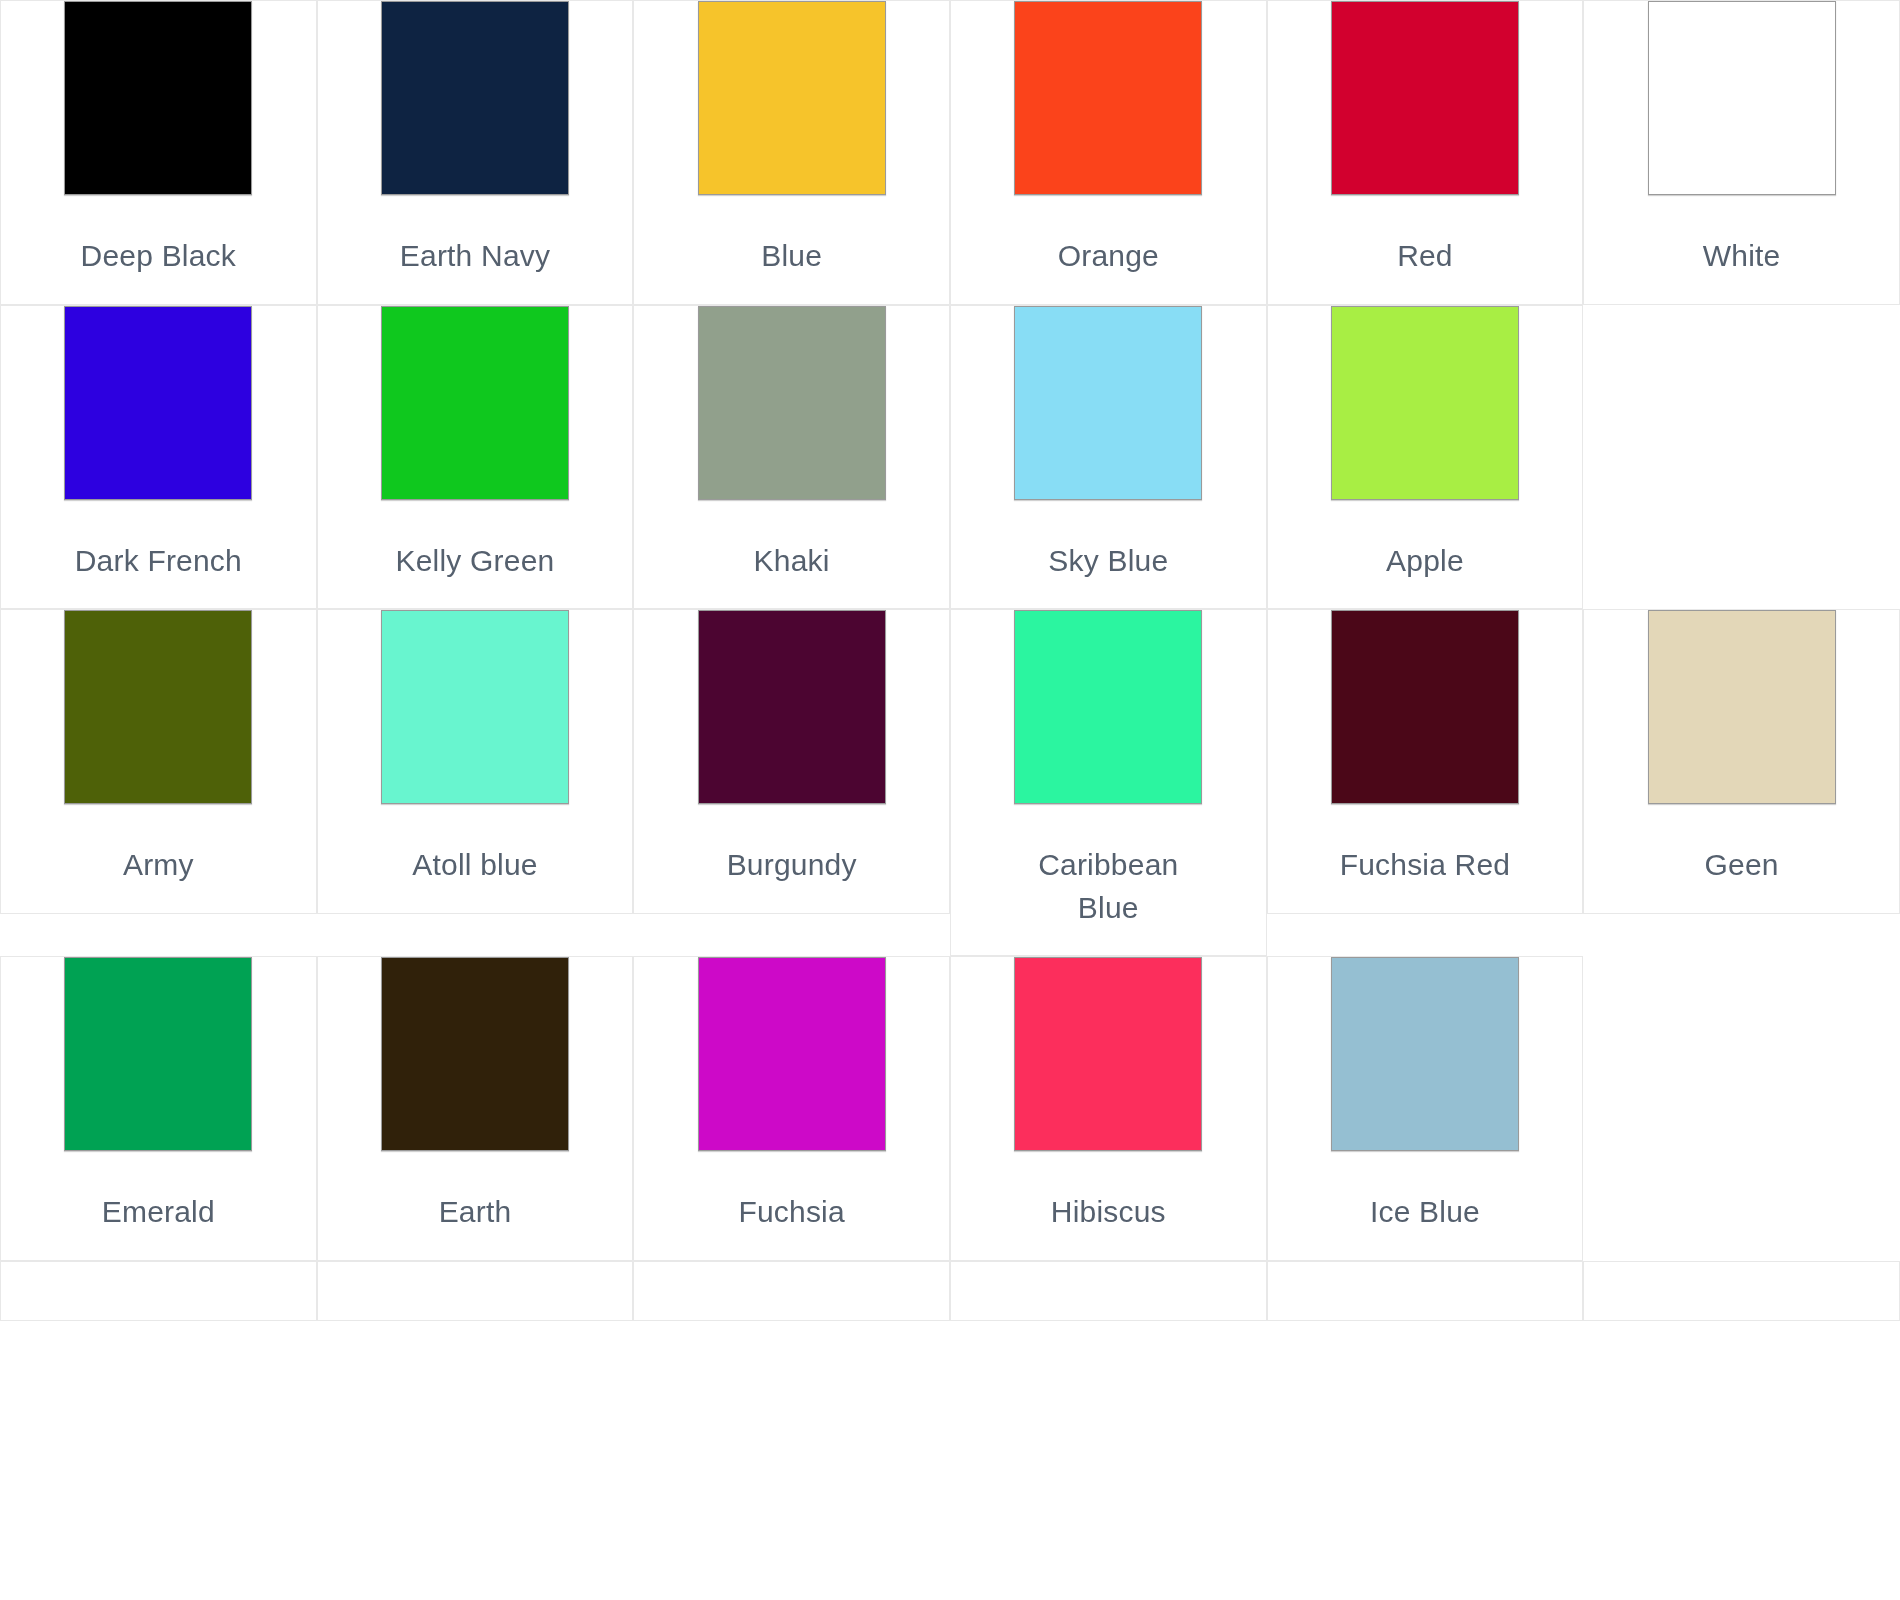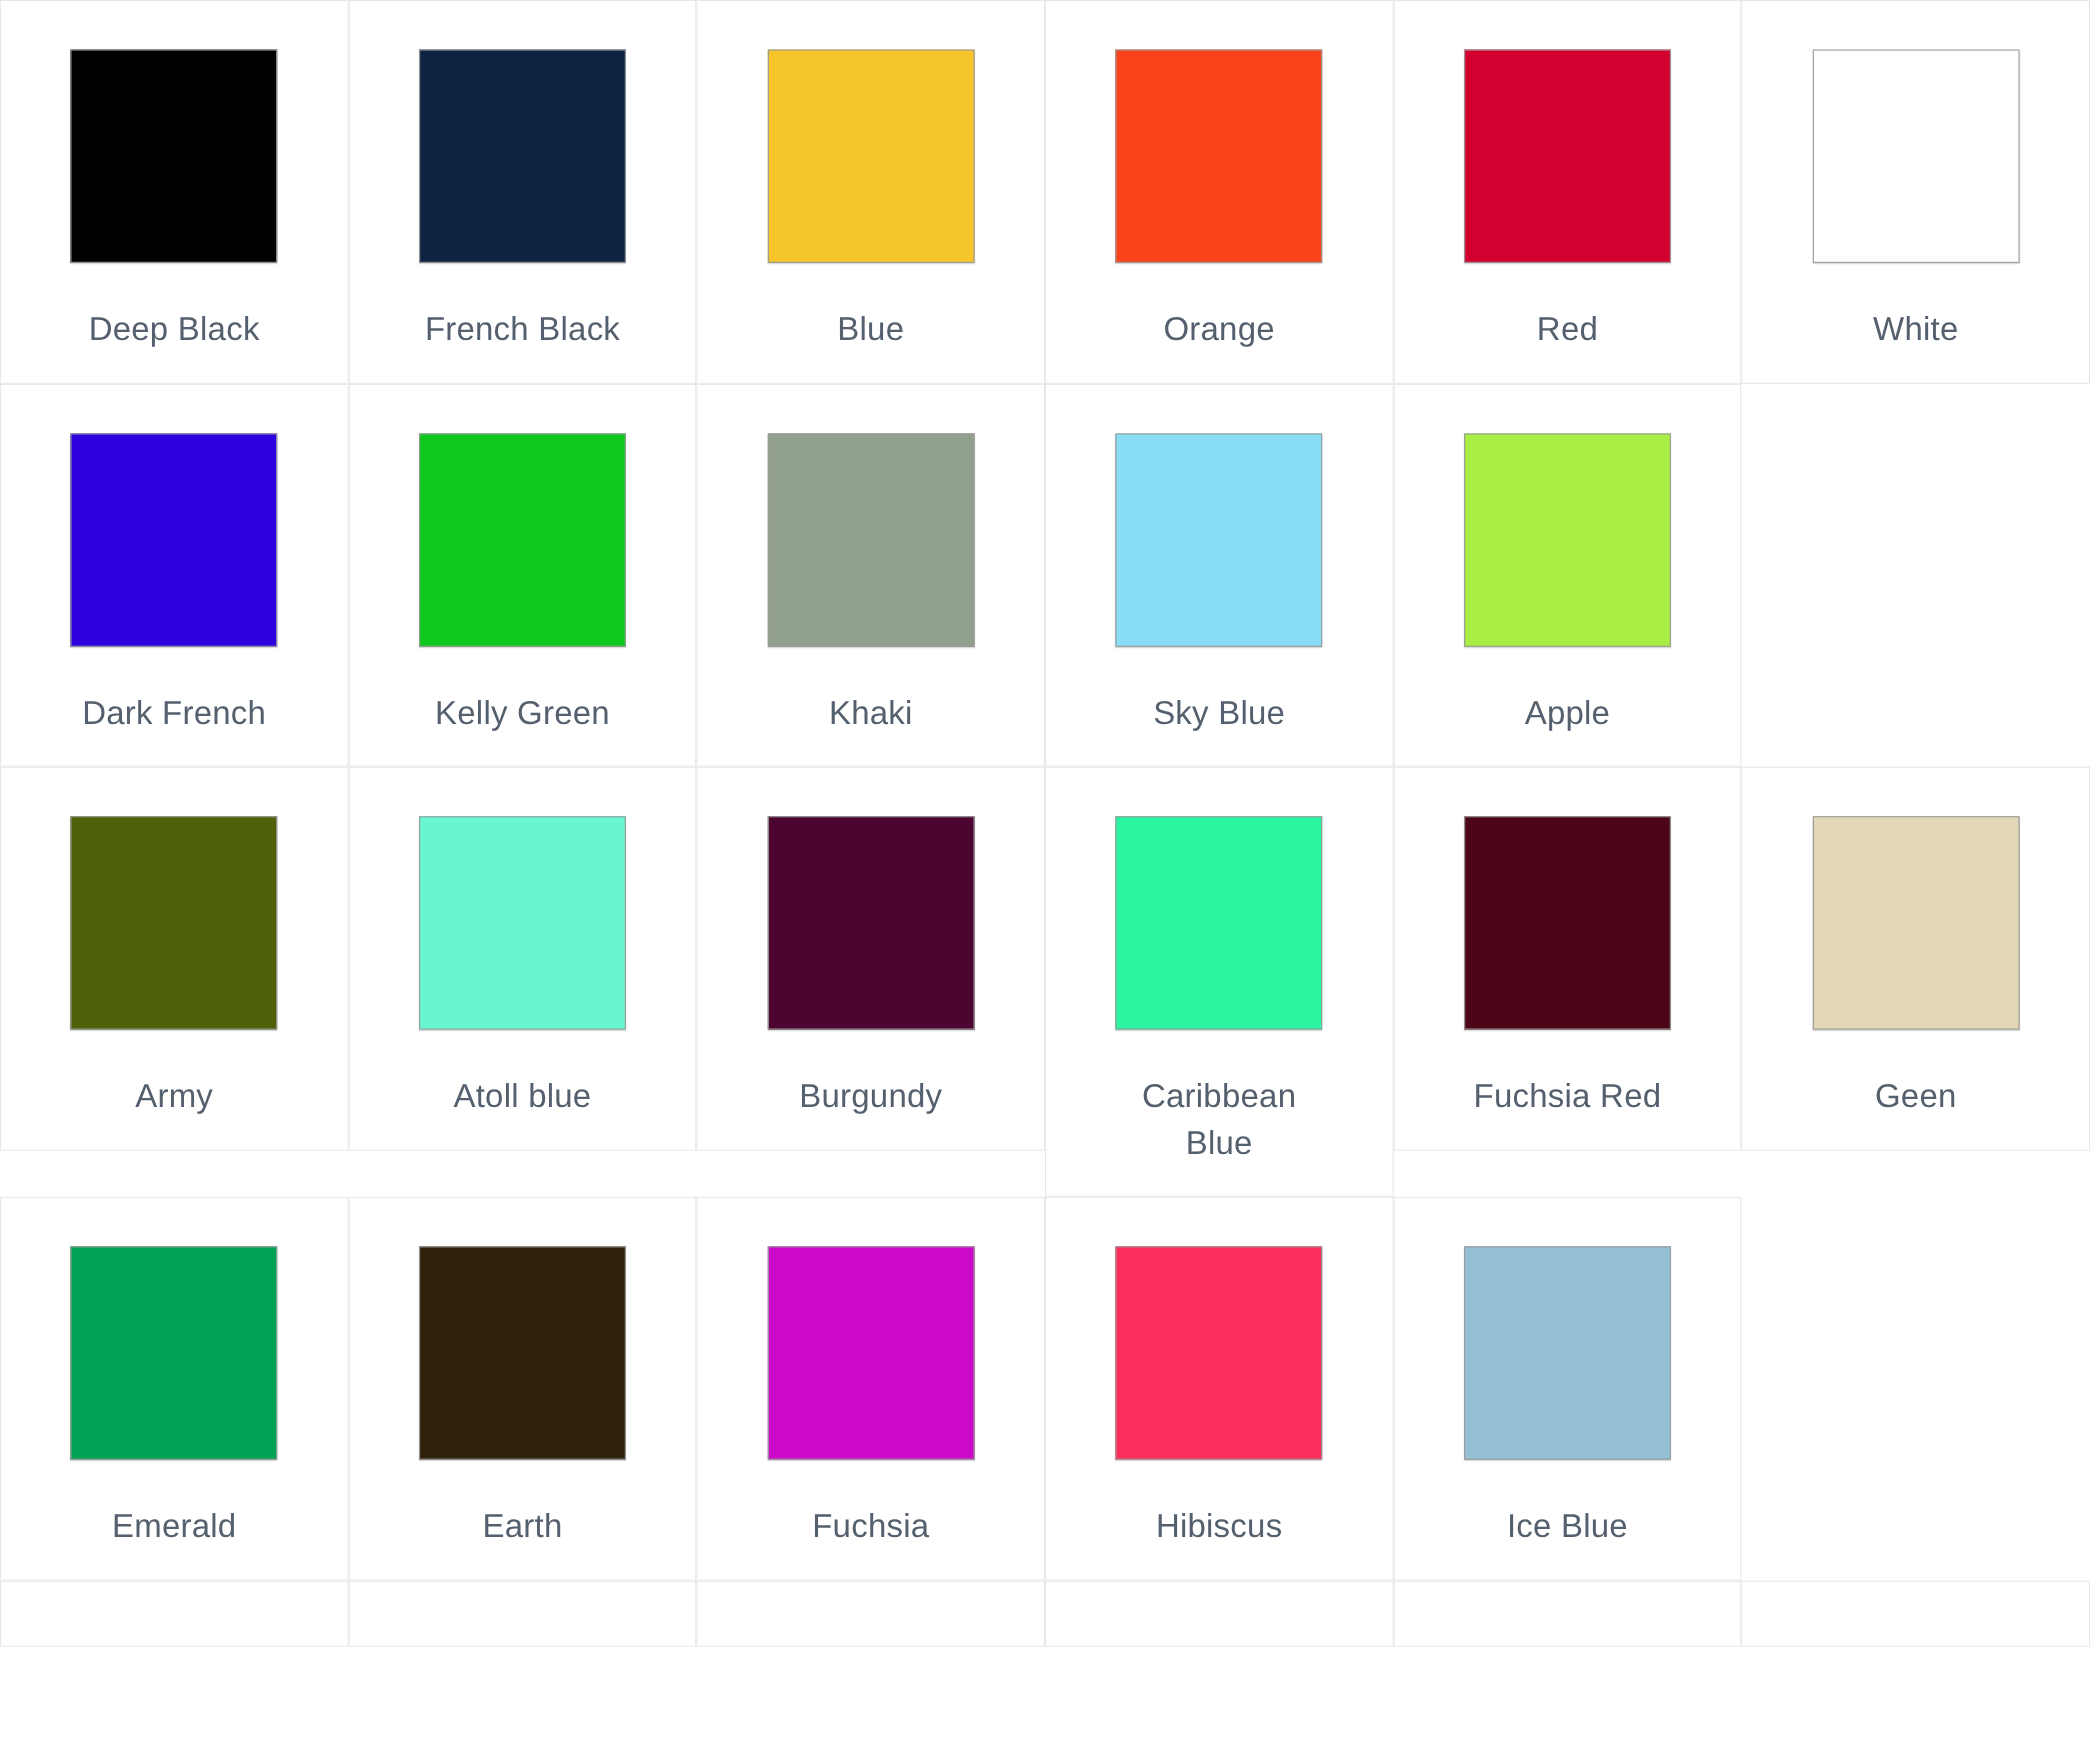--- a/index.html
+++ b/index.html
@@ -29,21 +29,20 @@
   }
 
   .swatch-cell {
     width: 316.666px;
     box-sizing: border-box;
     border: 1px solid #e8e8e8;
     background: #ffffff;
     display: flex;
     flex-direction: column;
     align-items: center;
-    padding-top: 44px;
     padding-bottom: 26px;
   }
 
   .swatch-chip-wrap {
     display: flex;
     justify-content: center;
     width: 100%;
   }
 
   .swatch-chip {
@@ -79,21 +78,21 @@
       <div class="swatch-cell">
         <div class="swatch-chip-wrap">
           <div class="swatch-chip" style="background: rgb(0, 0, 0);"></div>
         </div>
         <div class="swatch-label">Deep Black</div>
       </div>
       <div class="swatch-cell">
         <div class="swatch-chip-wrap">
           <div class="swatch-chip" style="background: rgb(14, 35, 66);"></div>
         </div>
-        <div class="swatch-label">French Black</div>
+        <div class="swatch-label">Earth Navy</div>
       </div>
       <div class="swatch-cell">
         <div class="swatch-chip-wrap">
           <div class="swatch-chip" style="background: rgb(246, 196, 43);"></div>
         </div>
         <div class="swatch-label">Blue</div>
       </div>
       <div class="swatch-cell">
         <div class="swatch-chip-wrap">
           <div class="swatch-chip" style="background: rgb(251, 67, 27);"></div>

